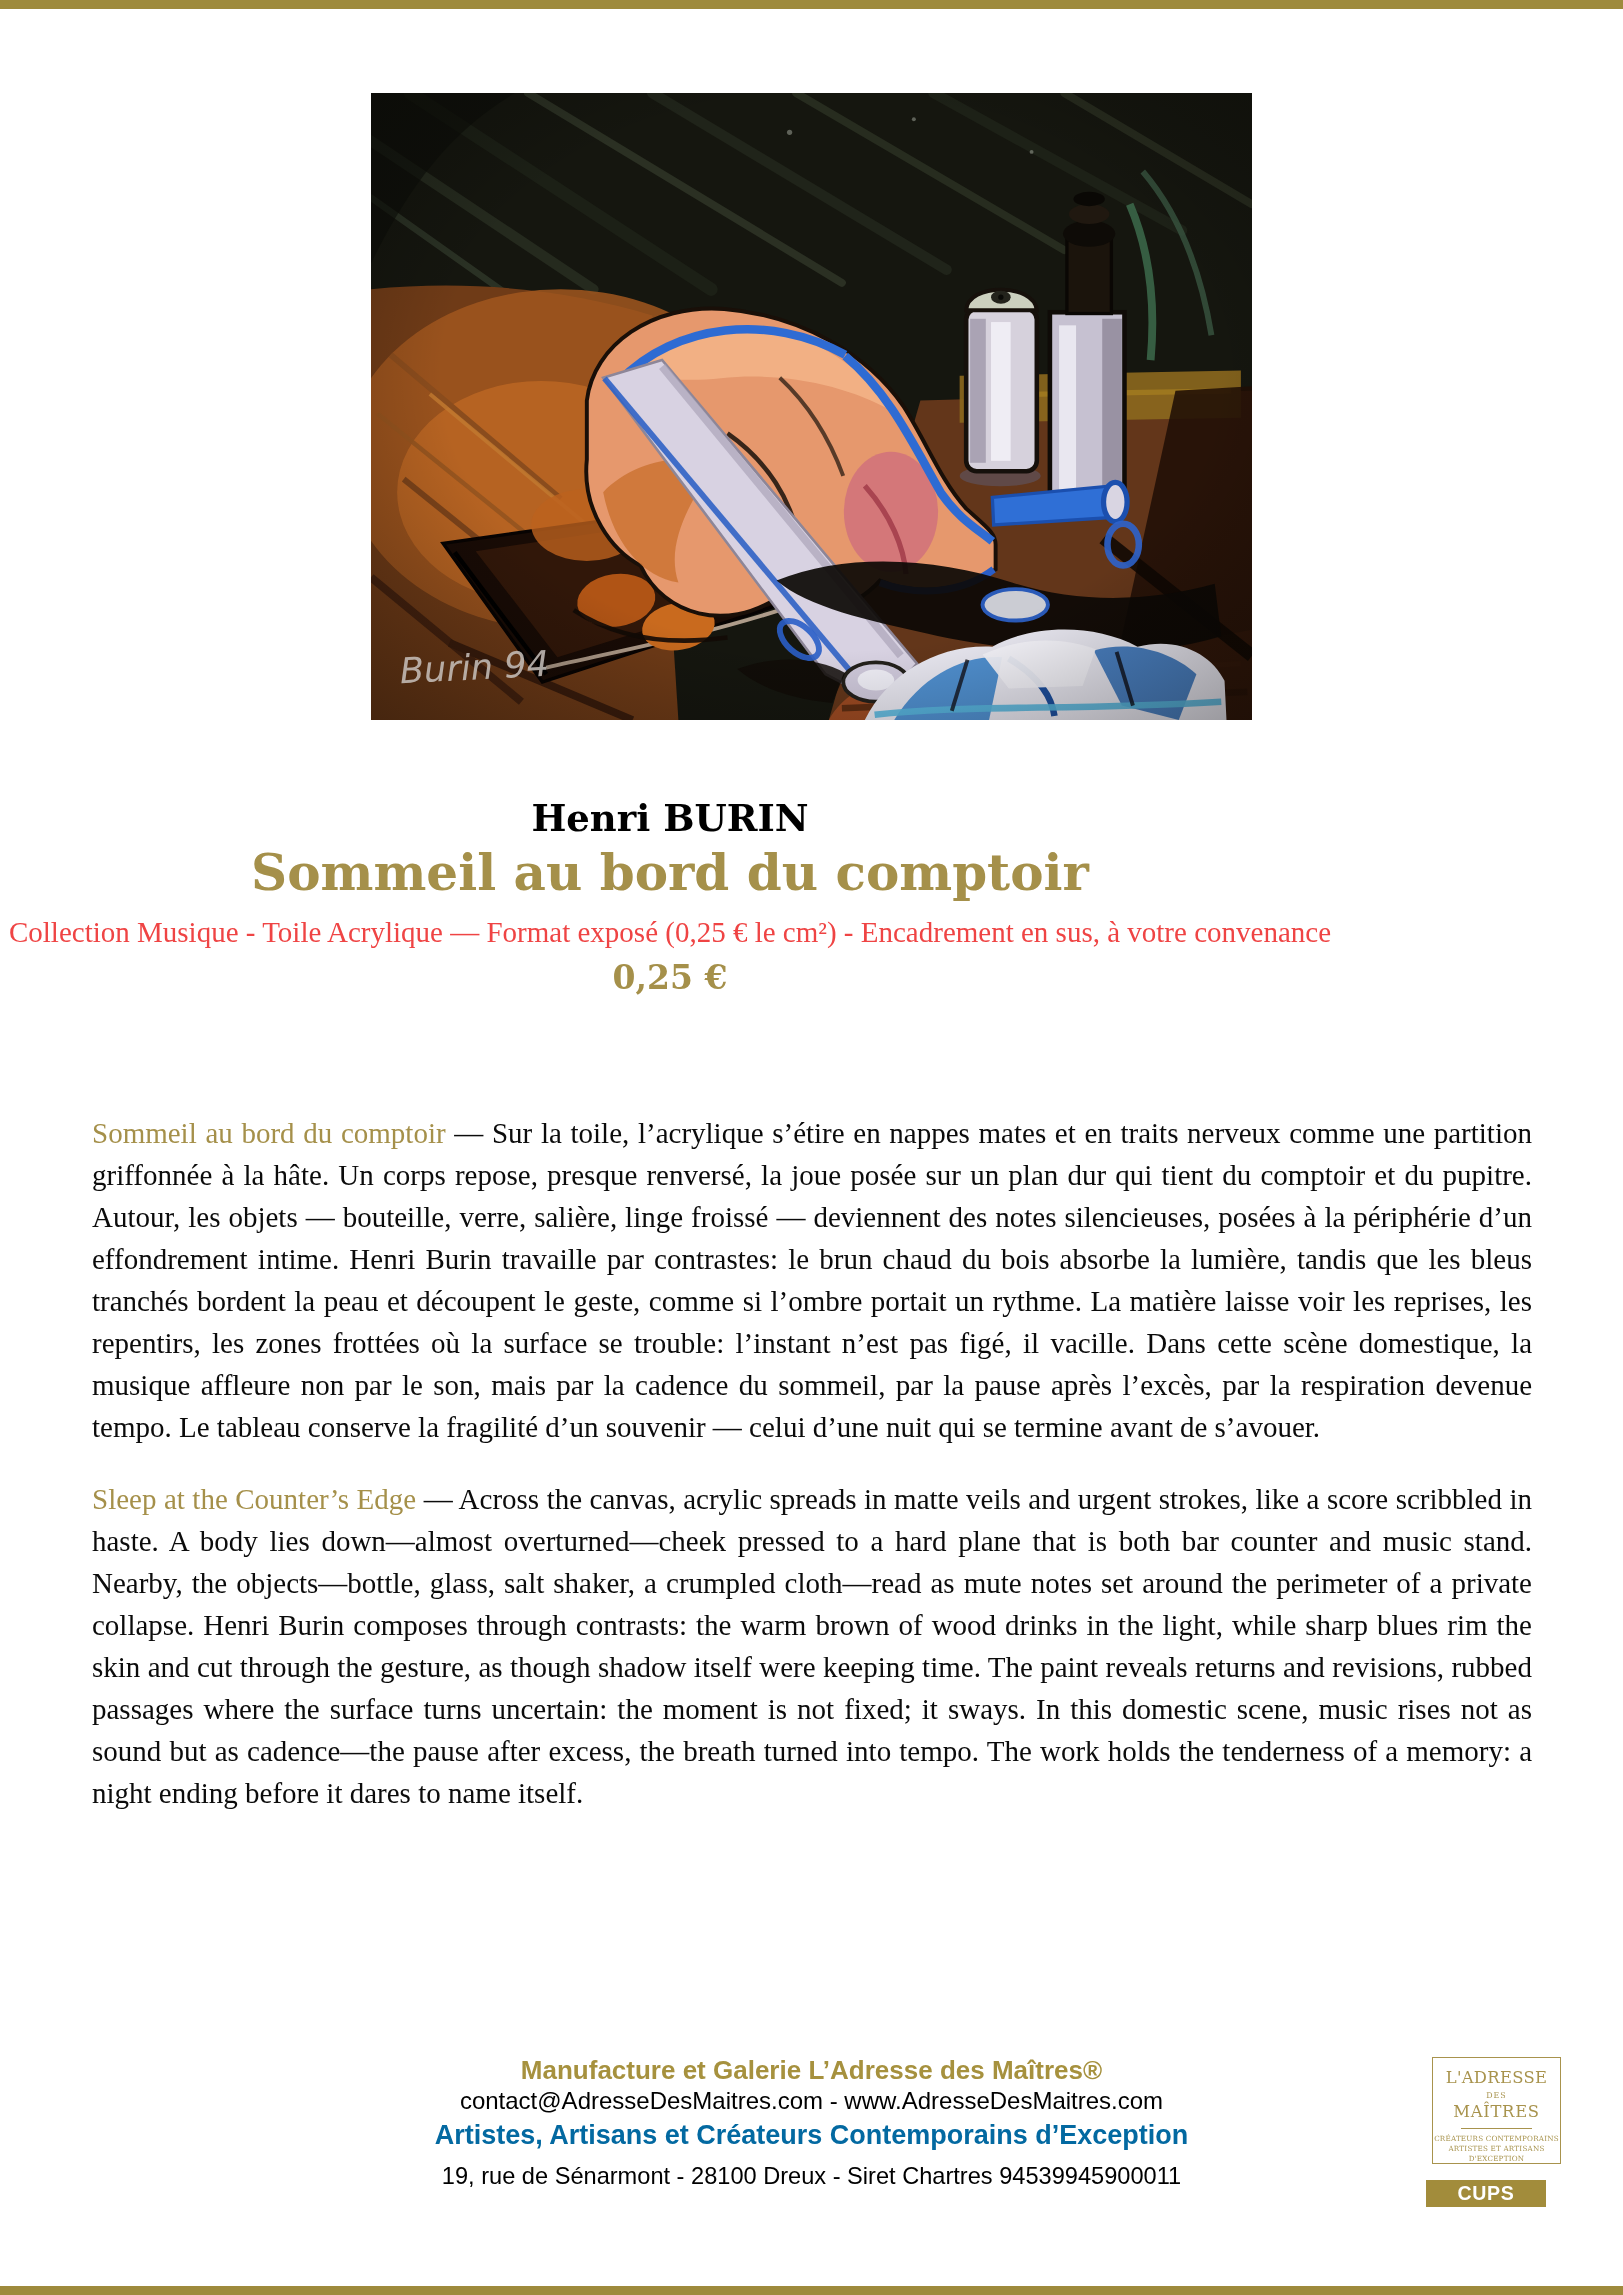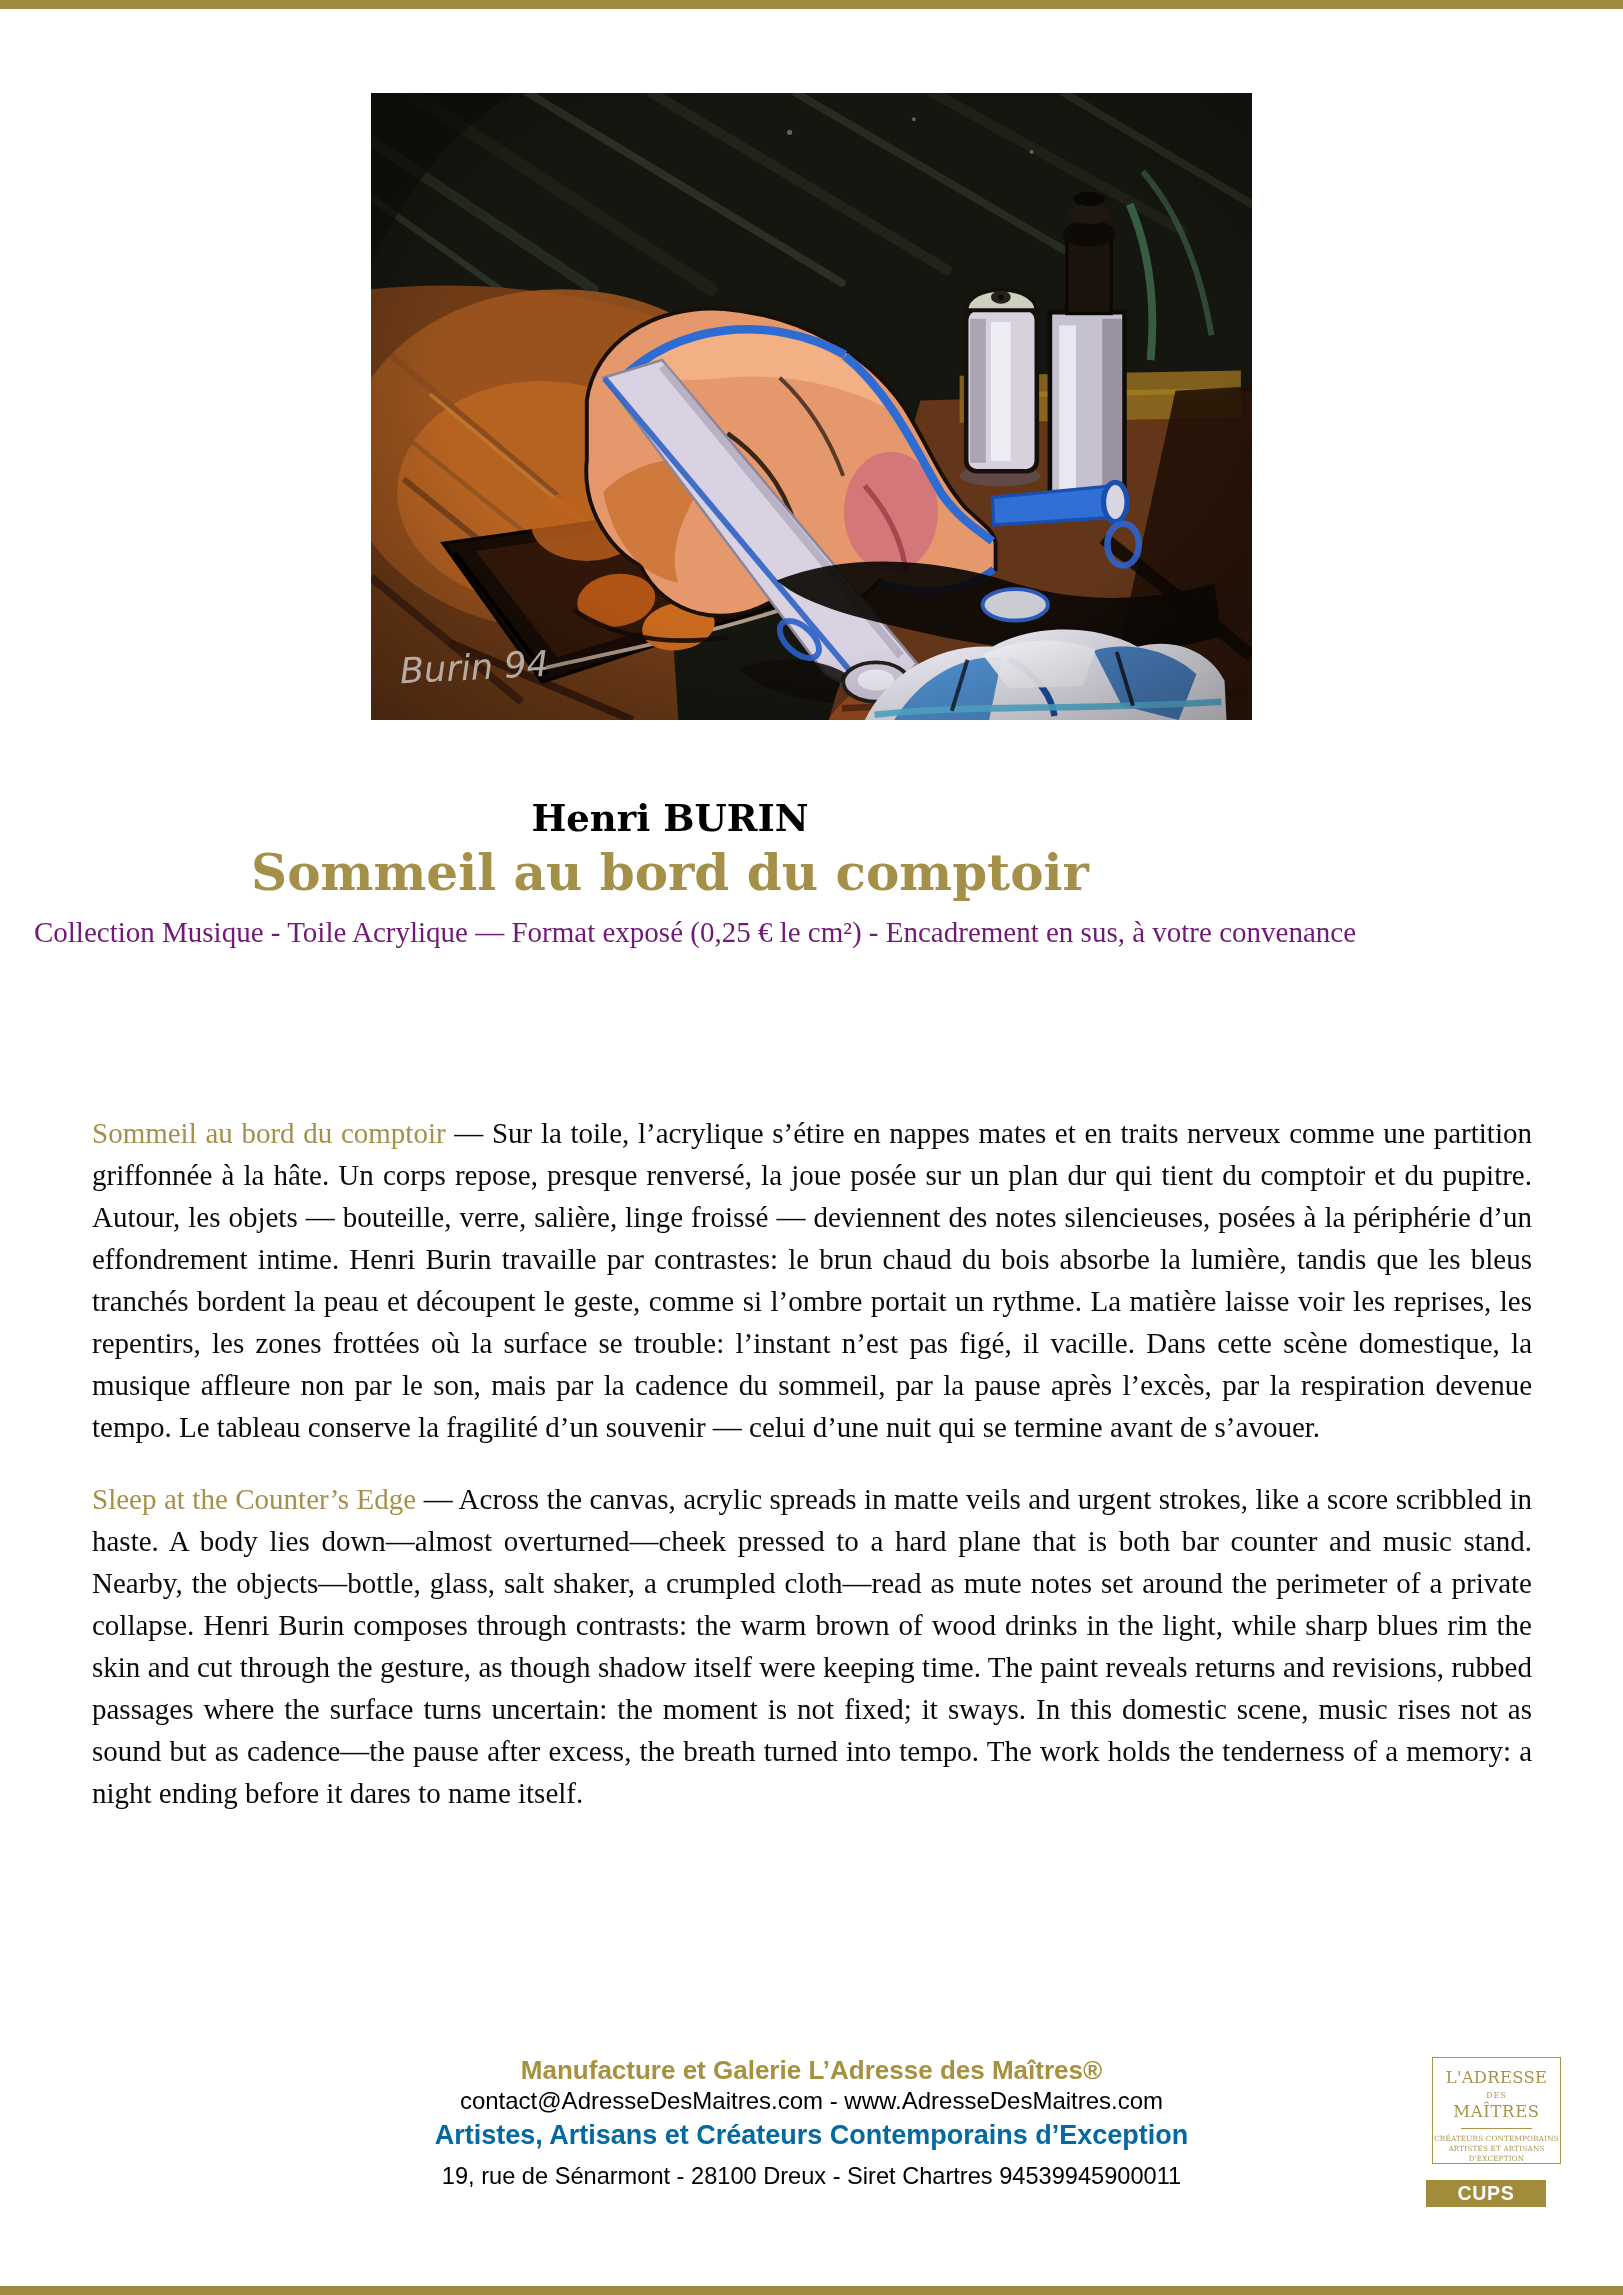--- a/index.html
+++ b/index.html
@@ -7,21 +7,21 @@
         font-family:"DejaVu Serif",serif;}
   .bar{position:absolute;left:0;width:1623px;background:#9E8A3C;}
   .bar-top{top:0;height:8.5px;}
   .bar-bottom{bottom:0;height:9.2px;}
 
   .painting{position:absolute;left:371px;top:93px;width:881px;height:627px;display:block;}
 
   .centered{position:absolute;left:0;width:1340px;text-align:center;white-space:nowrap;}
   .artist{top:796px;font-size:37px;font-weight:bold;color:#000000;}
   .title{top:843px;font-size:50px;font-weight:bold;color:#A5904A;}
-  .details{top:916px;font-size:29px;color:#701a75;font-family:"Liberation Serif",serif;padding-left:25px;}
+  .details{top:916px;font-size:29px;color:#ef4444;font-family:"Liberation Serif",serif;}
   .price{top:958px;font-size:33px;font-weight:bold;color:#A5904A;}
 
   .copy{position:absolute;top:1112px;left:92px;width:1440px;font-family:"Liberation Serif",serif;}
   .copy p{margin:0 0 30px 0;font-size:29px;line-height:42px;text-align:justify;color:#0b0b0b;}
   .lead{color:#A5904A;}
 
   .footer{position:absolute;top:2055px;left:0;width:1623px;text-align:center;
           font-family:"Liberation Sans",sans-serif;}
   .f1{font-size:26px;font-weight:bold;color:#A6913E;margin:0 0 1px 0;}
   .f2{font-size:24px;color:#000000;margin:0 0 5.2px 0;}
@@ -150,20 +150,21 @@
     <path d="M1140,854 L1165,936" stroke="#0f0f17" stroke-width="6" opacity="0.8"></path>
 
     <path d="M0,0 L220,0 C120,60 60,140 0,260 Z" fill="#0c0d09" opacity="0.6"></path>
     <rect x="0" y="0" width="1347" height="958" fill="url(#vg)"></rect>
     <text x="45" y="902" font-size="54" font-style="italic" fill="#c9c2bd" opacity="0.85" style="font-family:'DejaVu Sans',sans-serif" transform="rotate(-3 45 902)">Burin 94</text>
   </svg>
 
   <div class="centered artist">Henri BURIN</div>
   <div class="centered title">Sommeil au bord du comptoir</div>
   <div class="centered details">Collection Musique - Toile Acrylique — Format exposé (0,25 € le cm²) - Encadrement en sus, à votre convenance</div>
+  <div class="centered price">0,25 €</div>
 
   <div class="copy">
     <p><span class="lead">Sommeil au bord du comptoir</span><span> — </span><span>Sur la toile, l’acrylique s’étire en nappes mates et en traits nerveux comme une partition griffonnée à la hâte. Un corps repose, presque renversé, la joue posée sur un plan dur qui tient du comptoir et du pupitre. Autour, les objets — bouteille, verre, salière, linge froissé — deviennent des notes silencieuses, posées à la périphérie d’un effondrement intime. Henri Burin travaille par contrastes: le brun chaud du bois absorbe la lumière, tandis que les bleus tranchés bordent la peau et découpent le geste, comme si l’ombre portait un rythme. La matière laisse voir les reprises, les repentirs, les zones frottées où la surface se trouble: l’instant n’est pas figé, il vacille. Dans cette scène domestique, la musique affleure non par le son, mais par la cadence du sommeil, par la pause après l’excès, par la respiration devenue tempo. Le tableau conserve la fragilité d’un souvenir — celui d’une nuit qui se termine avant de s’avouer.</span></p>
     <p><span class="lead">Sleep at the Counter’s Edge</span><span> — </span><span>Across the canvas, acrylic spreads in matte veils and urgent strokes, like a score scribbled in haste. A body lies down—almost overturned—cheek pressed to a hard plane that is both bar counter and music stand. Nearby, the objects—bottle, glass, salt shaker, a crumpled cloth—read as mute notes set around the perimeter of a private collapse. Henri Burin composes through contrasts: the warm brown of wood drinks in the light, while sharp blues rim the skin and cut through the gesture, as though shadow itself were keeping time. The paint reveals returns and revisions, rubbed passages where the surface turns uncertain: the moment is not fixed; it sways. In this domestic scene, music rises not as sound but as cadence—the pause after excess, the breath turned into tempo. The work holds the tenderness of a memory: a night ending before it dares to name itself.</span></p>
   </div>
 
   <div class="footer">
     <p class="f1">Manufacture et Galerie L’Adresse des Maîtres®</p>
     <p class="f2">contact@AdresseDesMaitres.com - www.AdresseDesMaitres.com</p>
     <p class="f3">Artistes, Artisans et Créateurs Contemporains d’Exception</p>

